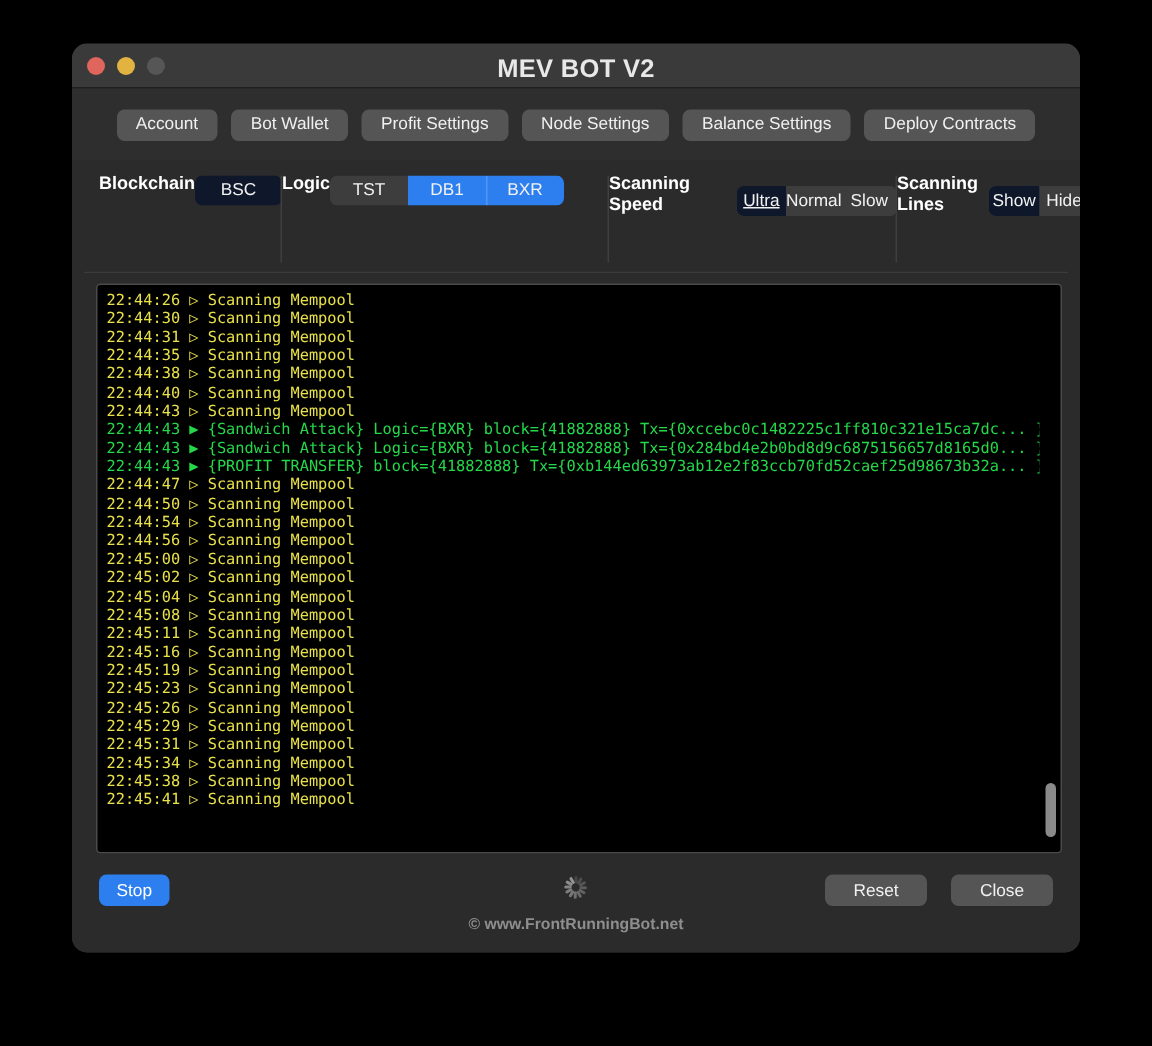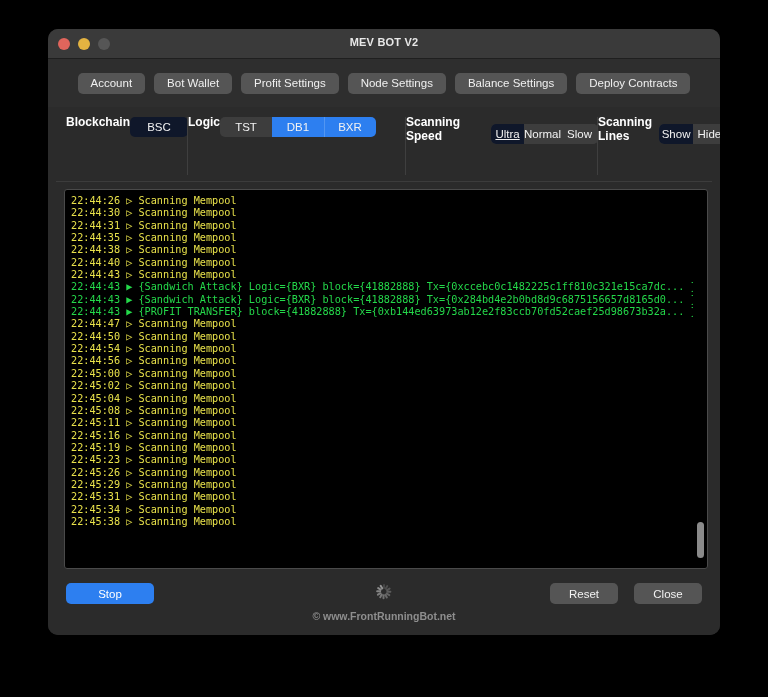--- a/index.html
+++ b/index.html
@@ -52,21 +52,21 @@
     border-radius: 50%;
   }
   .light.red    { background: #e0655c; }
   .light.yellow { background: #e3b341; }
   .light.gray   { background: #565656; }
   .title-text {
     position: absolute;
     left: 0; right: 0; top: 7px;
     text-align: center;
     color: #e8e8e8;
-    font-size: 11px;
+    font-size: 17px;
     font-weight: bold;
     letter-spacing: 0.2px;
   }
 
   
   .toolbar {
     height: 48px;
     background: #2e2e2e;
     display: flex;
     align-items: center;
@@ -221,21 +221,21 @@
     border: none;
     border-radius: 5px;
     font-size: 11.5px;
     font-family: "Liberation Sans", sans-serif;
     height: 21px;
     cursor: pointer;
     color: #f2f2f2;
     line-height: 21px;
     text-align: center;
   }
-  .btn-stop  { left: 18px;  top: 14px; width: 88px; background: #2d7ff0; color:#ffffff; }
+  .btn-stop  { left: 18px;  top: 14px; width: 47px; background: #2d7ff0; color:#ffffff; }
   .btn-reset { right: 102px; top: 14px; width: 68px; background: #555555; }
   .btn-close { right: 18px; top: 14px; width: 68px; background: #555555; }
 
   .spinner {
     position: absolute;
     left: 50%;
     top: 15px;
     transform: translateX(-50%);
     width: 16px;
     height: 16px;
@@ -347,20 +347,21 @@
           <div class="line scan">22:45:08 ▷ Scanning Mempool</div>
           <div class="line scan">22:45:11 ▷ Scanning Mempool</div>
           <div class="line scan">22:45:16 ▷ Scanning Mempool</div>
           <div class="line scan">22:45:19 ▷ Scanning Mempool</div>
           <div class="line scan">22:45:23 ▷ Scanning Mempool</div>
           <div class="line scan">22:45:26 ▷ Scanning Mempool</div>
           <div class="line scan">22:45:29 ▷ Scanning Mempool</div>
           <div class="line scan">22:45:31 ▷ Scanning Mempool</div>
           <div class="line scan">22:45:34 ▷ Scanning Mempool</div>
           <div class="line scan">22:45:38 ▷ Scanning Mempool</div>
+          <div class="line scan">22:45:41 ▷ Scanning Mempool</div>
         </div>
       <div class="scrollbar-track">
         <div class="scrollbar-thumb"></div>
       </div>
     </div>
 
     <div class="footer">
       <button class="btn btn-stop">Stop</button>
       <div class="spinner" id="spinner">
           <i style="transform: rotate(0deg); opacity: 0.25;"></i>

